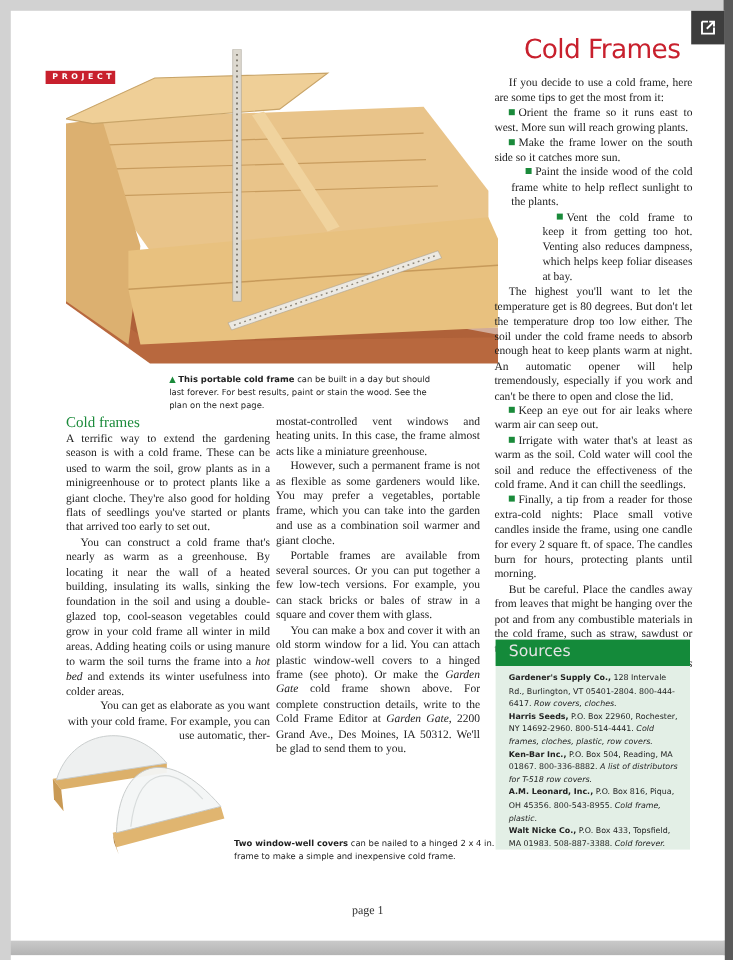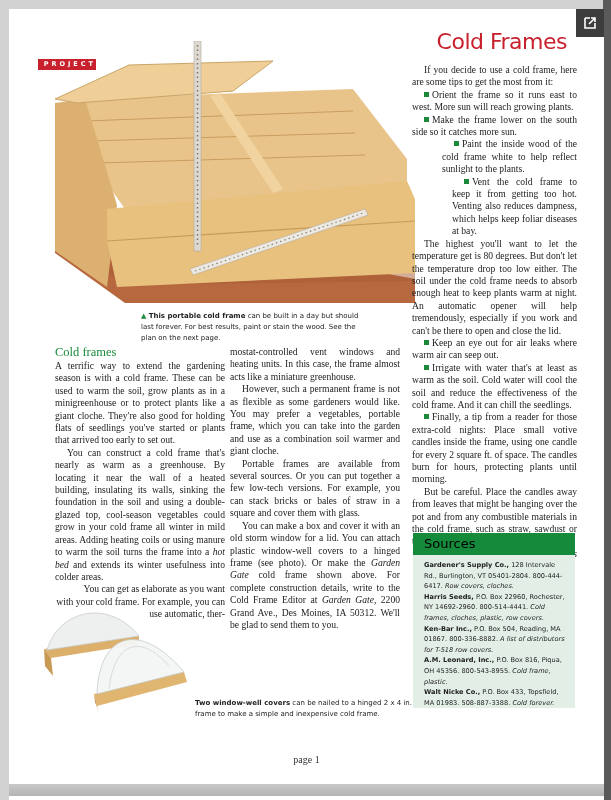--- a/index.html
+++ b/index.html
@@ -19,21 +19,21 @@
   .txt{font-size:9.6px;line-height:12.4px;color:#222;text-align:justify;}
   .txt p{margin:0;text-indent:12px;}
   .txt p.noi{text-indent:0;}
   .col1{position:absolute;left:46px;top:337px;width:170px;}
   .col2{position:absolute;left:221px;top:337px;width:170px;}
   .col3{position:absolute;left:403px;top:55px;width:165px;}
   .h-cold{font-size:12.5px;color:#1a8a3a;margin:0 0 1px 0;line-height:13px;}
   .bul{display:inline-block;width:5px;height:5px;background:#1a8a3a;margin-right:3px;vertical-align:1px;}
   .sig{text-align:right;font-style:italic;}
   .sources{position:absolute;left:404px;top:524px;width:162px;height:175px;background:#e3efe6;}
-  .sources-h{background:#148a3a;color:#000000;font-family:"DejaVu Sans",sans-serif;font-size:13px;height:22px;line-height:22px;padding-left:11px;}
+  .sources-h{background:#148a3a;color:#e5e5e5;font-family:"DejaVu Sans",sans-serif;font-size:13px;height:22px;line-height:22px;padding-left:11px;}
   .sources-body{padding:5px 8px 0 11px;font-family:"DejaVu Sans",sans-serif;font-size:6.6px;line-height:10.6px;color:#222;}
   .sources-body b{font-weight:bold;}
   .photo2{position:absolute;left:30px;top:585px;width:150px;height:120px;}
   .cap2{position:absolute;left:186px;top:689px;width:220px;font-family:"DejaVu Sans",sans-serif;font-size:7px;line-height:11px;color:#222;}
   .pagenum{position:absolute;left:0;width:595px;top:745px;text-align:center;font-size:10px;color:#333;}
 </style>
 </head>
 <body>
 
 <div class="viewer"></div>
@@ -86,21 +86,21 @@
     <p class="noi">mostat-controlled vent windows and heating units. In this case, the frame almost acts like a miniature greenhouse.</p>
     <p>However, such a permanent frame is not as flexible as some gardeners would like. You may prefer a vegetables, portable frame, which you can take into the garden and use as a combination soil warmer and giant cloche.</p>
     <p>Portable frames are available from several sources. Or you can put together a few low-tech versions. For example, you can stack bricks or bales of straw in a square and cover them with glass.</p>
     <p><span>You can make a box and cover it with an old storm window for a lid. You can attach plastic window-well covers to a hinged frame (see photo). Or make the </span><i>Garden Gate</i><span> cold frame shown above. For complete construction details, write to the Cold Frame Editor at </span><i>Garden Gate</i><span>, 2200 Grand Ave., Des Moines, IA 50312. We'll be glad to send them to you.</span></p>
   </div>
 
   <div class="col3 txt">
     <p>If you decide to use a cold frame, here are some tips to get the most from it:</p>
     <p><span class="bul"></span><span>Orient the frame so it runs east to west. More sun will reach growing plants.</span></p>
     <p><span class="bul"></span><span>Make the frame lower on the south side so it catches more sun.</span></p>
-    <p style="margin-left:30px"><span class="bul"></span><span>Paint the inside wood of the cold frame white to help reflect sunlight to the plants.</span></p>
+    <p style="margin-left:14px"><span class="bul"></span><span>Paint the inside wood of the cold frame white to help reflect sunlight to the plants.</span></p>
     <p style="margin-left:40px"><span class="bul"></span><span>Vent the cold frame to keep it from getting too hot. Venting also reduces dampness, which helps keep foliar diseases at bay.</span></p>
     <p><span>The highest you'll want to let the temperature get is 80 degrees. But don't let the temperature drop too low either. The soil under the cold frame needs to absorb enough heat to keep plants warm at night. An automatic opener will help tremendously, especially if you work and can't be there to open and close the lid.</span></p>
     <p><span class="bul"></span><span>Keep an eye out for air leaks where warm air can seep out.</span></p>
     <p><span class="bul"></span><span>Irrigate with water that's at least as warm as the soil. Cold water will cool the soil and reduce the effectiveness of the cold frame. And it can chill the seedlings.</span></p>
     <p><span class="bul"></span><span>Finally, a tip from a reader for those extra-cold nights: Place small votive candles inside the frame, using one candle for every 2 square ft. of space. The candles burn for hours, protecting plants until morning.</span></p>
     <p>But be careful. Place the candles away from leaves that might be hanging over the pot and from any combustible materials in the cold frame, such as straw, sawdust or the walls of the frame or your house.</p>
     <div class="sig">— Marilyn Rogers</div>
   </div>
 
   <div class="sources">

